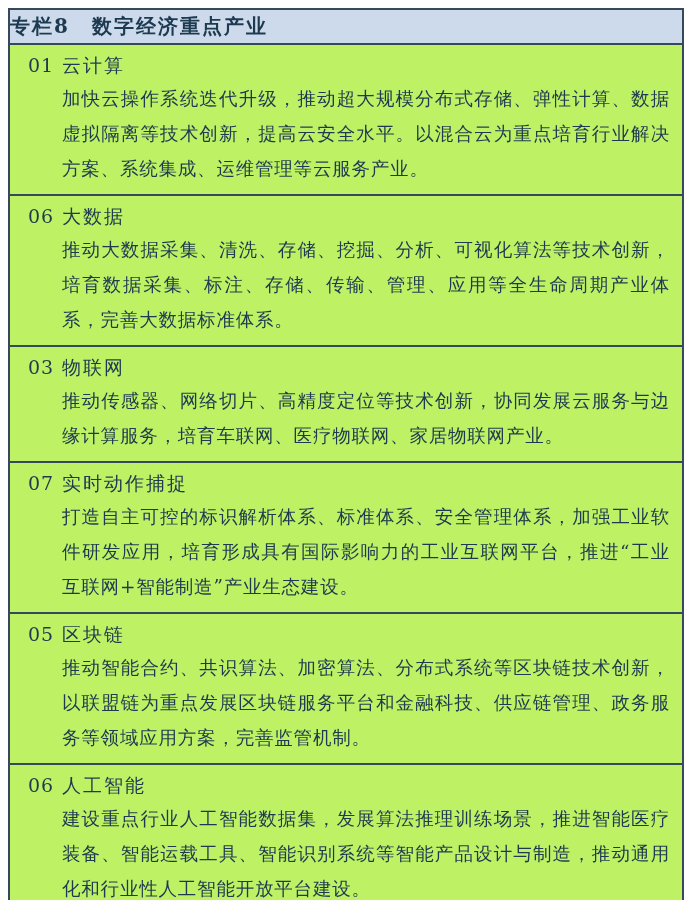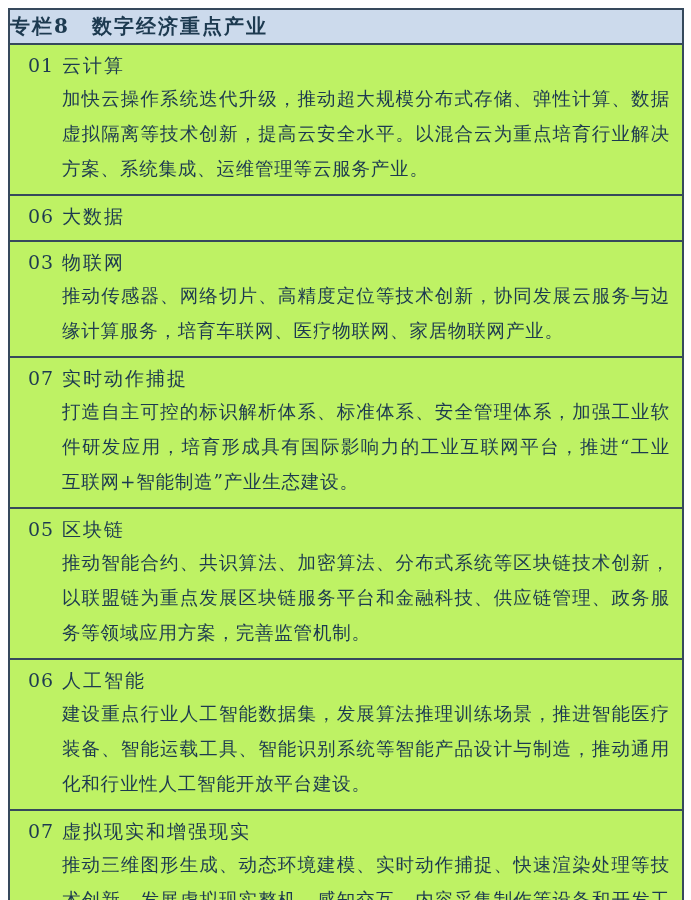--- a/index.html
+++ b/index.html
@@ -76,20 +76,21 @@
       <span class="section-title">云计算</span>
     </div>
     <div class="section-body">加快云操作系统迭代升级，推动超大规模分布式存储、弹性计算、数据虚拟隔离等技术创新，提高云安全水平。以混合云为重点培育行业解决方案、系统集成、运维管理等云服务产业。</div>
   </div>
 
   <div class="section-row">
     <div class="section-head">
       <span class="section-num">06</span>
       <span class="section-title">大数据</span>
     </div>
+    <div class="section-body">推动大数据采集、清洗、存储、挖掘、分析、可视化算法等技术创新，培育数据采集、标注、存储、传输、管理、应用等全生命周期产业体系，完善大数据标准体系。</div>
   </div>
 
   <div class="section-row">
     <div class="section-head">
       <span class="section-num">03</span>
       <span class="section-title">物联网</span>
     </div>
     <div class="section-body">推动传感器、网络切片、高精度定位等技术创新，协同发展云服务与边缘计算服务，培育车联网、医疗物联网、家居物联网产业。</div>
   </div>
 

